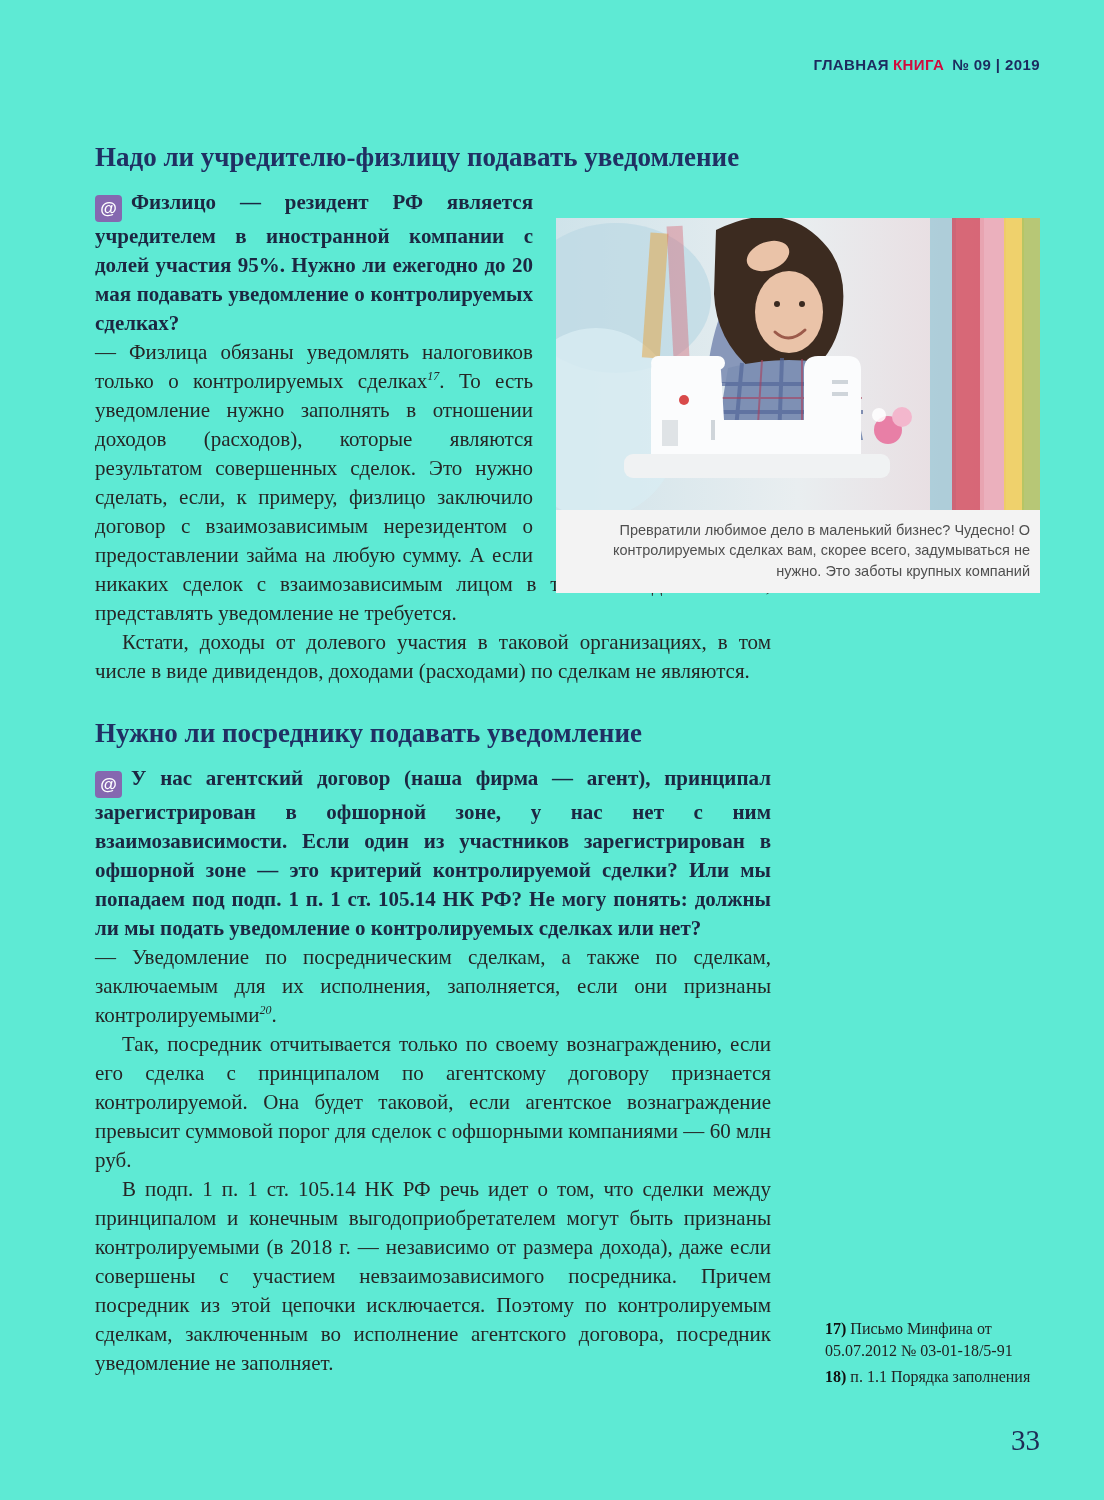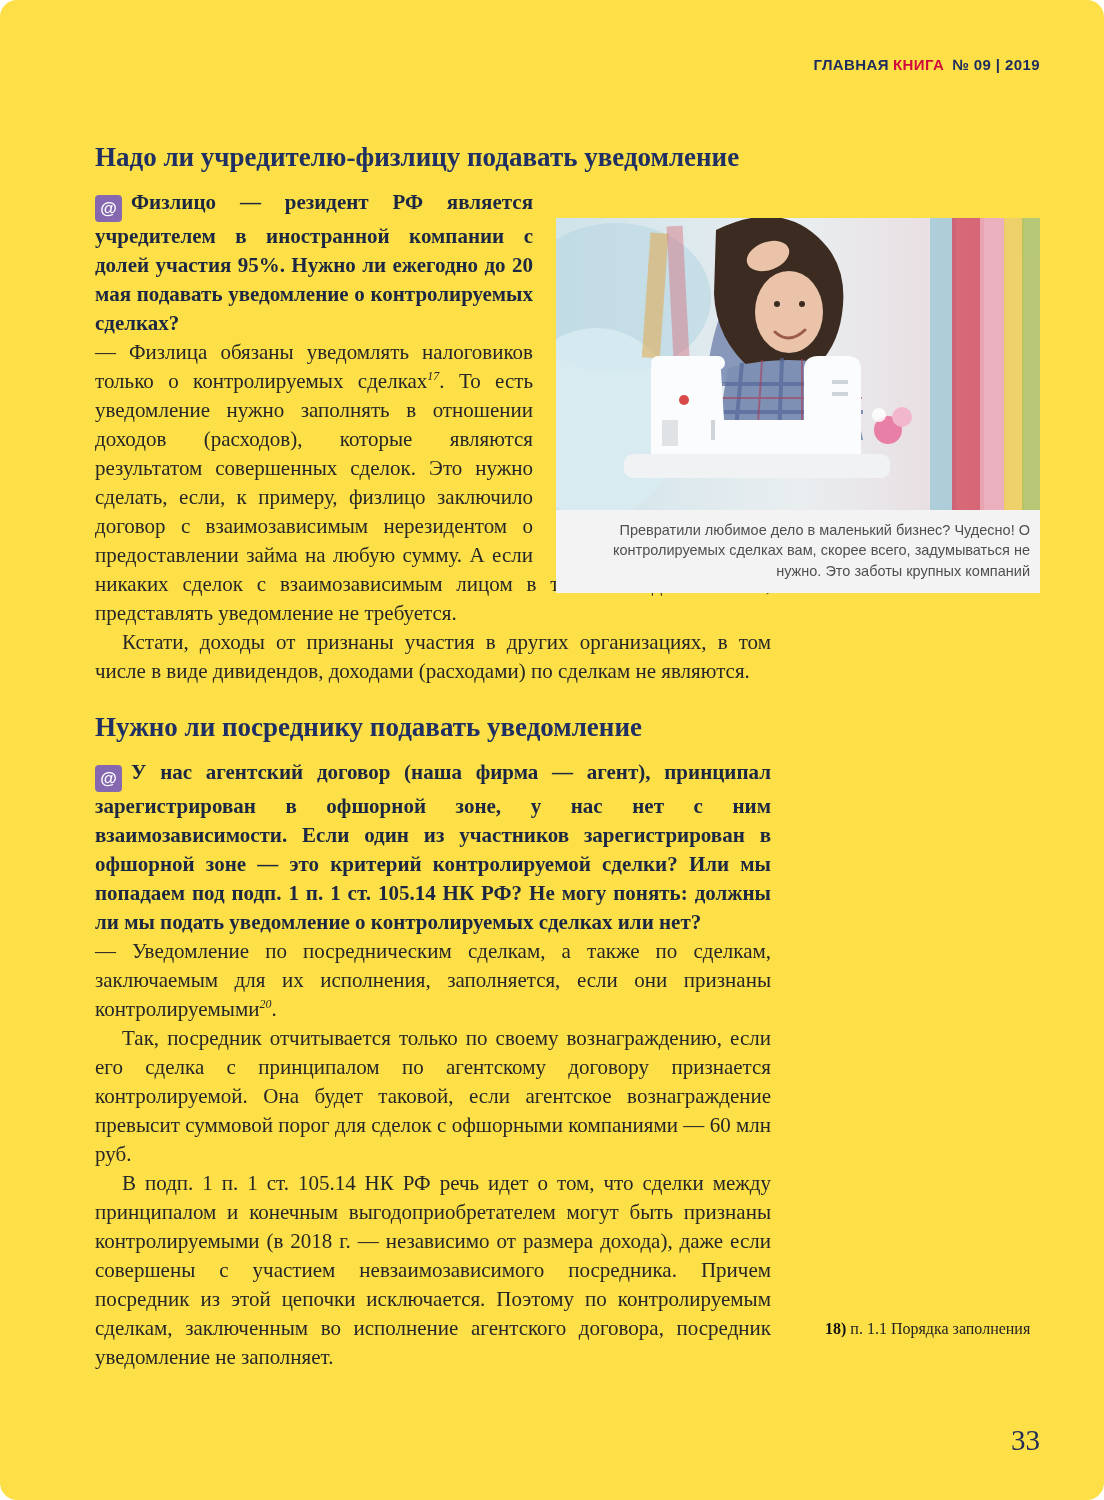--- a/index.html
+++ b/index.html
@@ -1,24 +1,23 @@
 <!DOCTYPE html>
 <html><head>
 <meta charset="utf-8">
 <style>
   * { margin: 0; padding: 0; box-sizing: border-box; }
   html, body { background: #ffffff; }
   .page {
     position: relative;
     width: 1104px;
     height: 1500px;
-    background: #fde047;
+    background: #5eead4;
     overflow: hidden;
     font-family: "Liberation Serif", serif;
-    border-radius: 17px;
   }
 
   
   .header {
     position: absolute;
     top: 56px;
     right: 64px;
     font-family: "Liberation Sans", sans-serif;
     font-weight: bold;
     font-size: 15px;
@@ -39,21 +38,21 @@
   }
   .heading {
     font-family: "Liberation Serif", serif;
     font-weight: bold;
     font-size: 27px;
     line-height: 34px;
     color: #203063;
     max-width: 645px;
     margin-bottom: 14px;
   }
-  .h2gap { margin-top: 24px; clear: both; }
+  .h2gap { margin-top: 30px; clear: both; }
 
   .qa { width: 676px; }
   .photo-spacer { float: right; width: 238px; height: 362px; }
 
   .question {
     font-weight: bold;
     font-size: 21px;
     line-height: 29px;
     color: #1c2742;
     text-align: justify;
@@ -143,21 +142,21 @@
 
     <h1 class="heading">Надо ли учредителю-физлицу подавать уведомление</h1>
 
     <div class="qa">
       <div class="photo-spacer"></div>
 
       <p class="question"><span class="at-badge">@</span><span>Физлицо — резидент РФ является учредителем в иностранной компании с долей участия 95%. Нужно ли ежегодно до 20 мая подавать уведомление о контролируемых сделках?</span></p>
 
       <p class="body-p"><span>— Физлица обязаны уведомлять налоговиков только о контролируемых сделках</span><sup>17</sup><span>. То есть уведомление нужно заполнять в отношении доходов (расходов), которые являются результатом совершенных сделок. Это нужно сделать, если, к примеру, физлицо заключило договор с взаимозависимым нерезидентом о предоставлении займа на любую сумму. А если никаких сделок с взаимозависимым лицом в течение года не было, представлять уведомление не требуется.</span></p>
 
-      <p class="body-p indent">Кстати, доходы от признаны участия в других организациях, в том числе в виде дивидендов, доходами (расходами) по сделкам не являются.</p>
+      <p class="body-p indent">Кстати, доходы от долевого участия в таковой организациях, в том числе в виде дивидендов, доходами (расходами) по сделкам не являются.</p>
     </div>
 
     <h1 class="heading h2gap">Нужно ли посреднику подавать уведомление</h1>
 
     <p class="question"><span class="at-badge">@</span><span>У нас агентский договор (наша фирма — агент), принципал зарегистрирован в офшорной зоне, у нас нет с ним взаимозависимости. Если один из участников зарегистрирован в офшорной зоне — это критерий контролируемой сделки? Или мы попадаем под подп. 1 п. 1 ст. 105.14 НК РФ? Не могу понять: должны ли мы подать уведомление о контролируемых сделках или нет?</span></p>
 
     <p class="body-p"><span>— Уведомление по посредническим сделкам, а также по сделкам, заключаемым для их исполнения, заполняется, если они признаны контролируемыми</span><sup>20</sup><span>.</span></p>
 
     <p class="body-p indent">Так, посредник отчитывается только по своему вознаграждению, если его сделка с принципалом по агентскому договору признается контролируемой. Она будет таковой, если агентское вознаграждение превысит суммовой порог для сделок с офшорными компаниями — 60 млн руб.</p>
 
@@ -226,18 +225,19 @@
       <g>
         <circle cx="332" cy="212" r="14" fill="#e87fa6"></circle>
         <circle cx="346" cy="199" r="10" fill="#f3b7cd"></circle>
         <circle cx="323" cy="197" r="7" fill="#ffffff" opacity="0.85"></circle>
       </g>
     </svg>
     <figcaption class="photo-caption">Превратили любимое дело в маленький бизнес? Чудесно! О контролируемых сделках вам, скорее всего, задумываться не нужно. Это заботы крупных компаний</figcaption>
   </figure>
 
   <div class="footnotes">
+    <p class="fn"><b>17)</b> <span>Письмо Минфина от 05.07.2012 № 03-01-18/5-91</span></p>
     <p class="fn"><b>18)</b> <span>п. 1.1 Порядка заполнения</span></p>
   </div>
 
   <div class="page-number">33</div>
 
 </div>
 
 </body></html>

